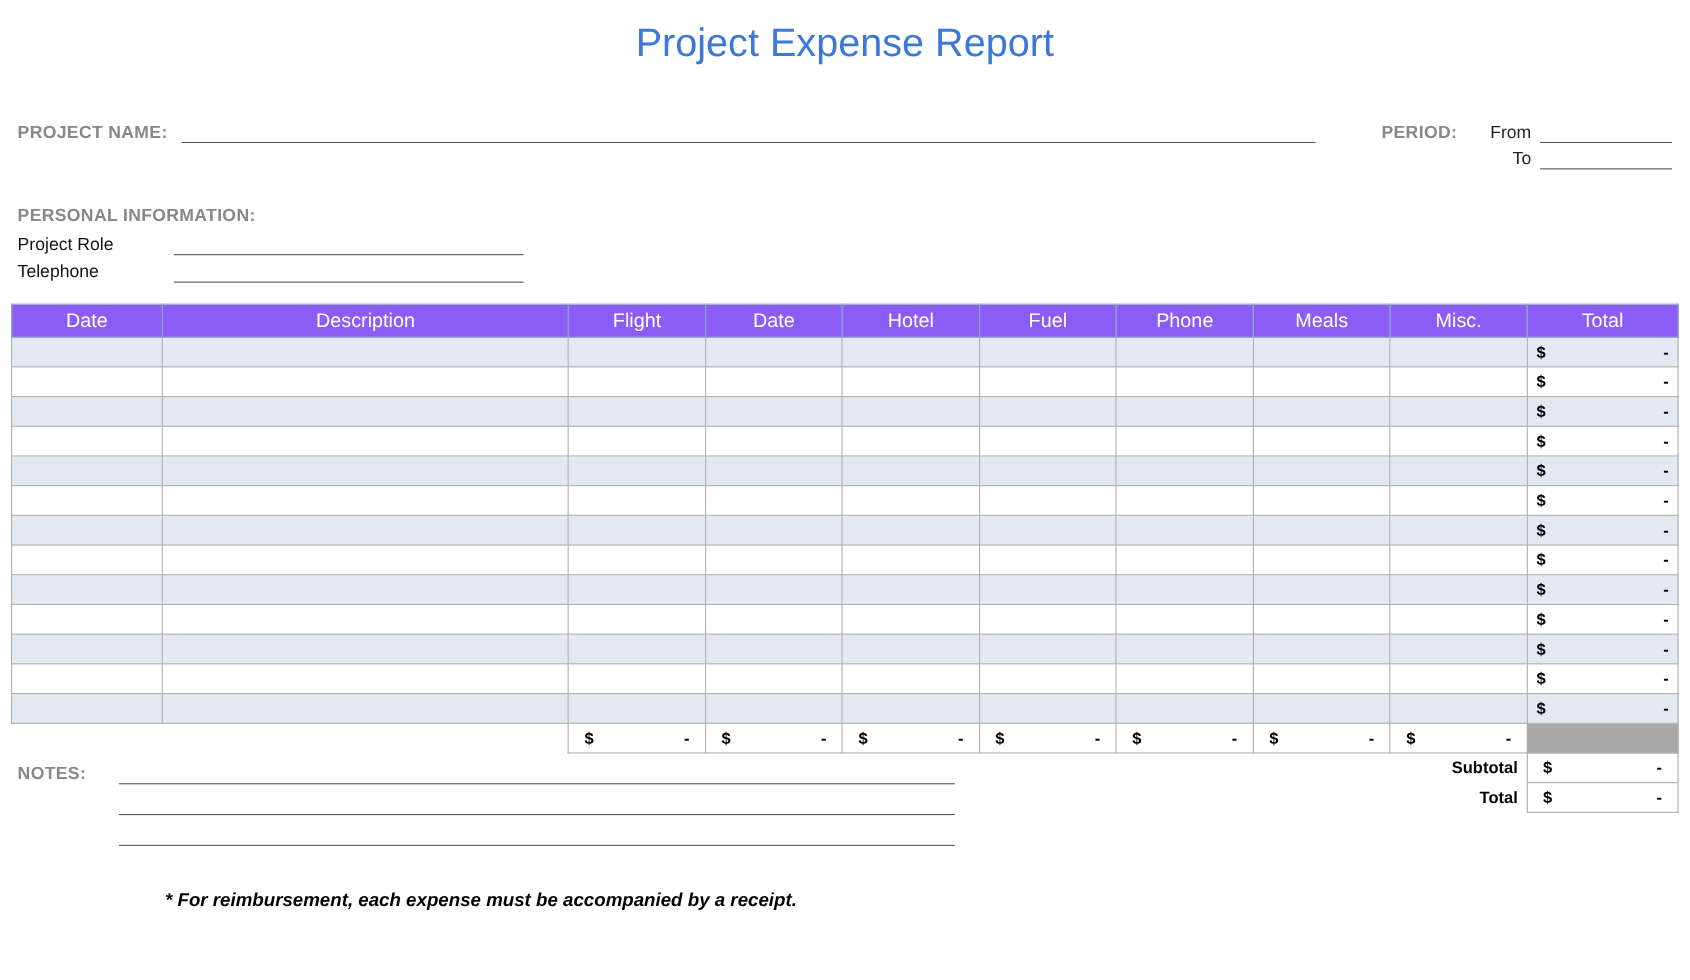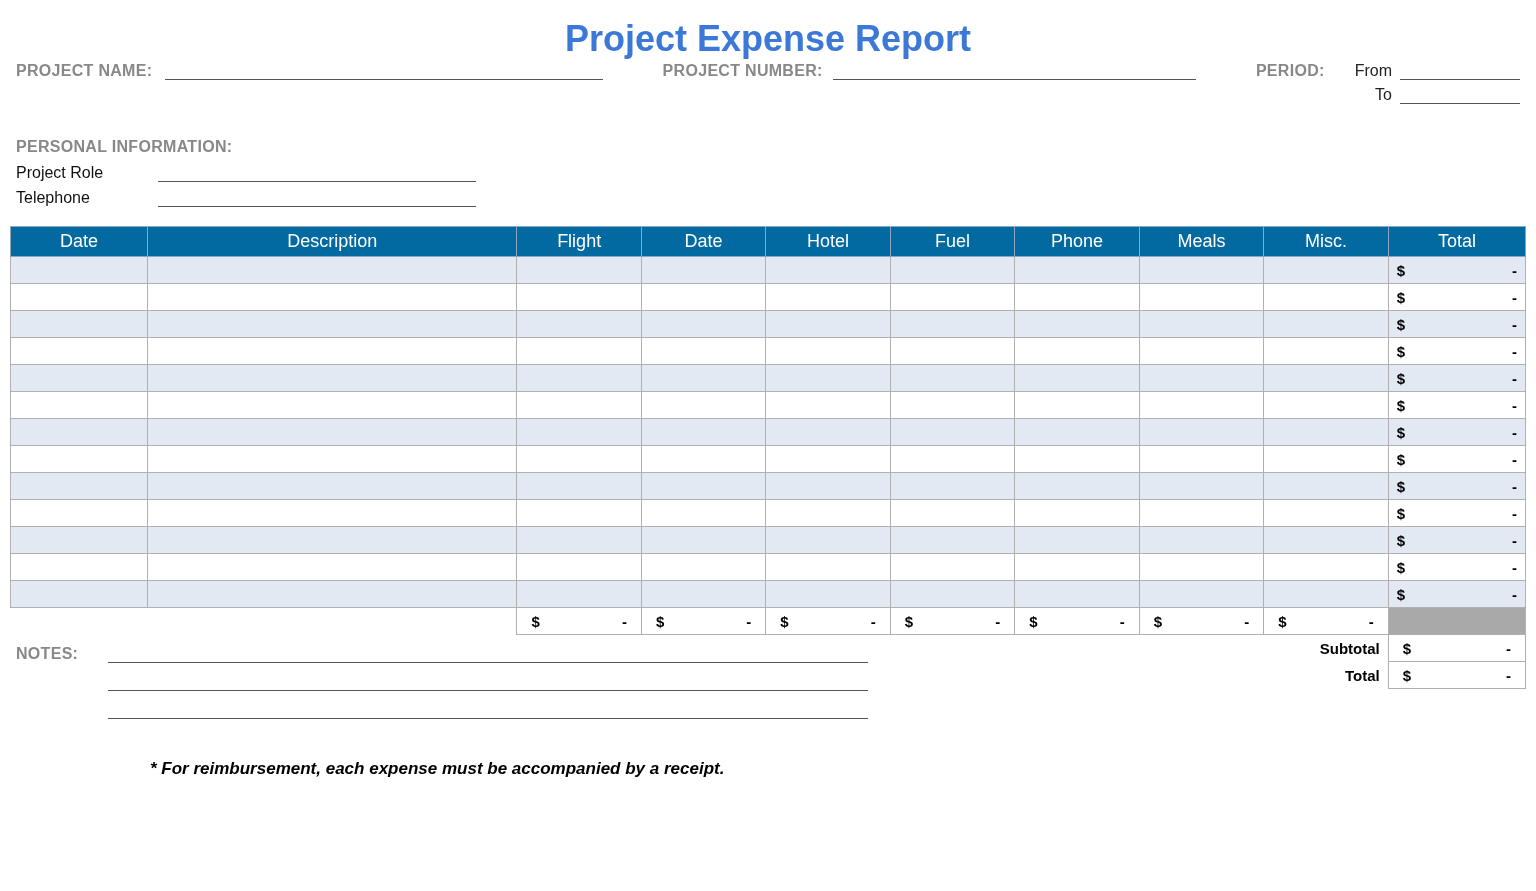--- a/index.html
+++ b/index.html
@@ -7,21 +7,22 @@
     font-family: Arial, Helvetica, sans-serif;
     background: #fff;
     padding: 10px 10px 20px 10px;
     width: 1536px;
     color: #000;
   }
   .title {
     text-align: center;
     color: #3b78d8;
     font-size: 36px;
-    font-weight: 700;
+    font-weight: 400;
+    margin-bottom: 50px;
     margin-top: 8px;
   }
   .meta-section {
     padding: 0 6px;
     margin-bottom: 12px;
   }
   .meta-row {
     display: flex;
     align-items: flex-end;
     gap: 10px;
@@ -73,21 +74,21 @@
   }
   .period-block .row { display:flex; align-items:flex-end; justify-content:flex-end; gap:8px; margin-bottom:4px;}
   .period-block .underline { width: 120px; flex: none; }
 
   table.expense {
     border-collapse: collapse;
     width: 100%;
     margin-top: 14px;
   }
   table.expense th {
-    background: #0369a1;
+    background: #8b5cf6;
     color: #fff;
     font-weight: normal;
     font-size: 18px;
     padding: 4px 6px;
     border: 1px solid #8ea5c4;
     text-align: center;
   }
   table.expense td {
     border: 1px solid #b0b0b0;
     height: 27px;
@@ -142,24 +143,20 @@
 </style>
 </head>
 <body>
 
 <div class="title">Project Expense Report</div>
 
 <div class="meta-section">
   <div style="display:flex; align-items:flex-start; gap:60px;">
     <div class="meta-row" style="flex:1.1;gap:13px;">
       <span class="meta-label">PROJECT NAME:</span>
-      <span class="underline"></span>
-    </div>
-    <div class="meta-row" style="flex:1;">
-      <span class="meta-label">PROJECT NUMBER:</span>
       <span class="underline"></span>
     </div>
     <div style="display:flex; gap:30px; align-items:flex-start;">
       <span class="meta-label" style="margin-top:2px;">PERIOD:</span>
       <div class="period-block">
         <div class="row">
           <span class="meta-label-dark">From</span>
           <span class="underline"></span>
         </div>
         <div class="row">

